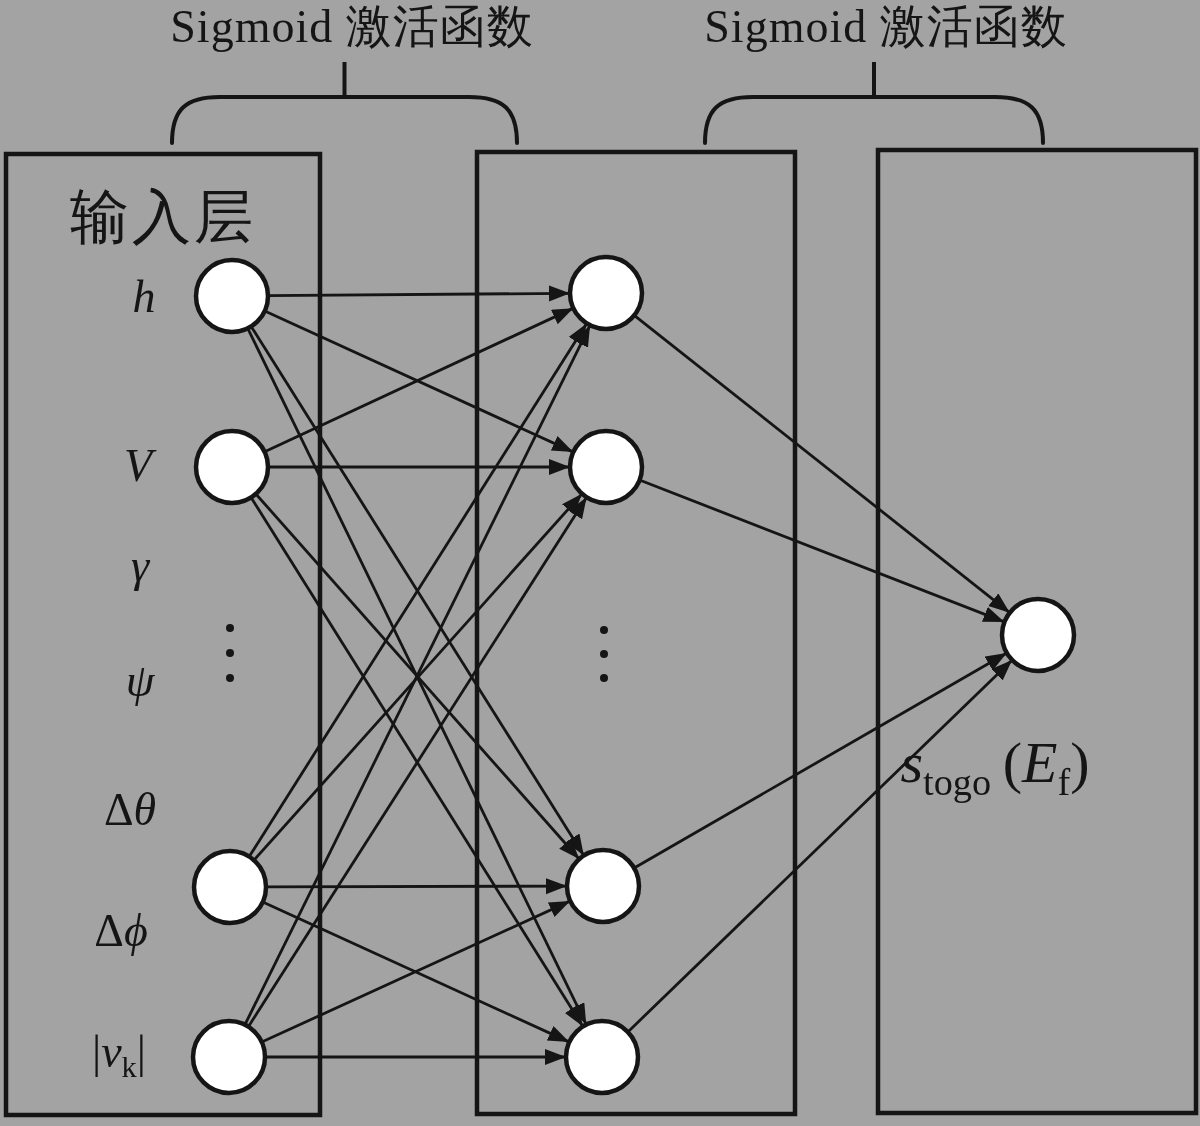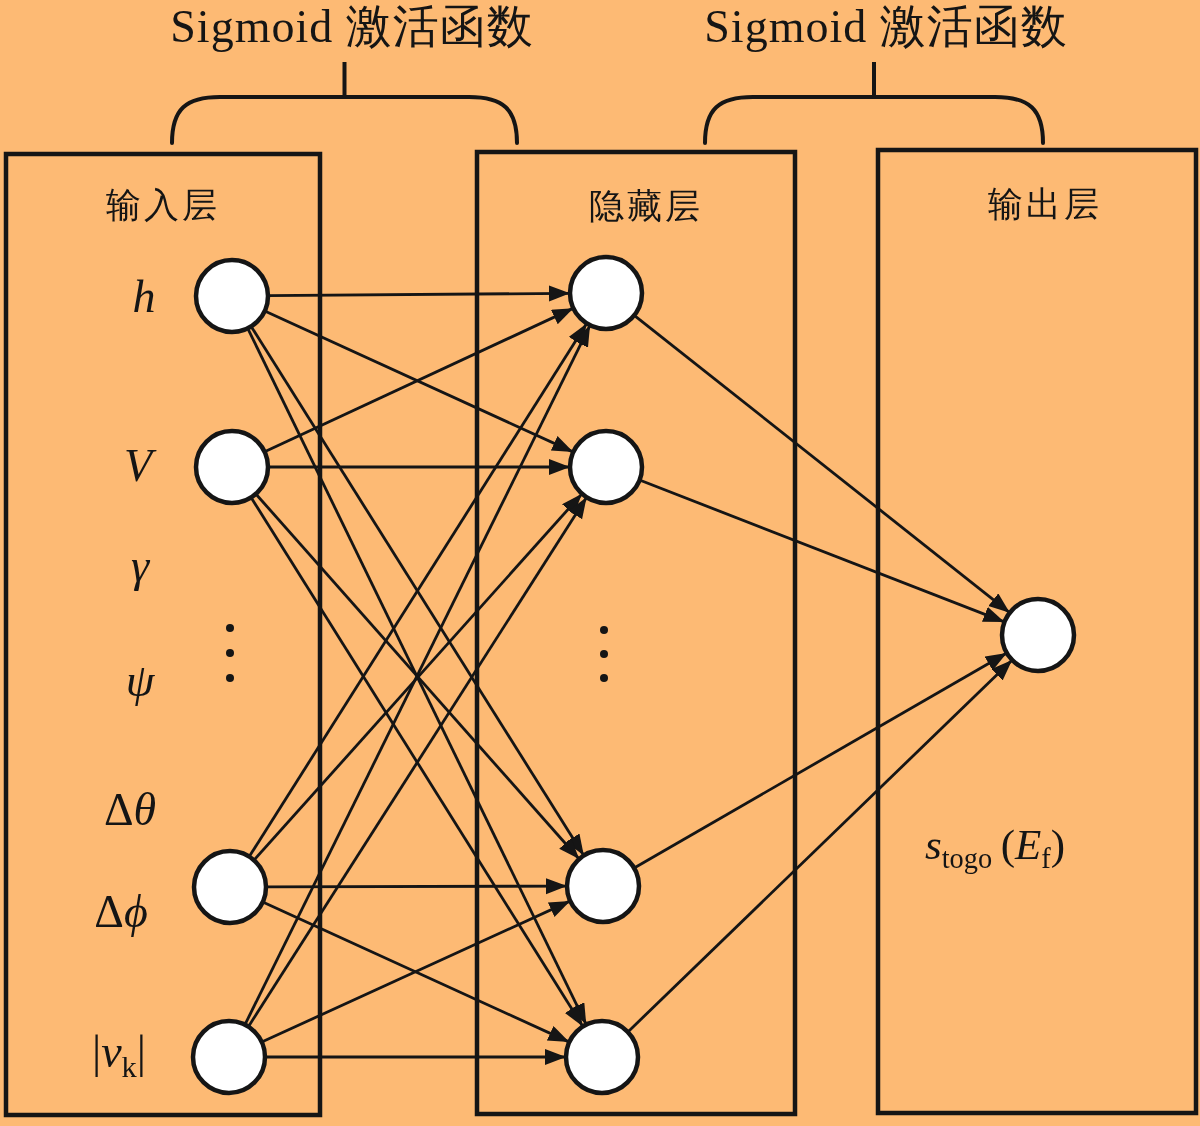--- a/index.html
+++ b/index.html
@@ -1,44 +1,44 @@
 <!DOCTYPE html>
 <html><head>
 <meta charset="utf-8">
 <style>
   html,body { margin:0; padding:0; background:#ffffff; }
   .stage {
-    position:relative; width:1200px; height:1126px; background:#fdba74;
+    position:relative; width:1200px; height:1126px; background:#a3a3a3;
     font-family:"Liberation Serif","DejaVu Serif",serif; color:#151515;
     overflow:hidden;
   }
   .stage svg { position:absolute; left:0; top:0; }
   .lbl {
     position:absolute; transform:translate(-50%,-50%);
     white-space:nowrap; color:#151515; line-height:1;
   }
   .sig  { font-size:46px; letter-spacing:1px; }
-  .cjk  { font-size:35px; letter-spacing:3px; }
+  .cjk  { font-size:59px; letter-spacing:3px;margin-top:12px; }
   .math { font-size:46px; }
   .it   { font-style:italic; }
   .up   { font-style:normal; }
   sub   { font-size:0.66em; font-style:normal; line-height:0; }
   .lbl-sig-left  { left:352px;  top:27px;  }
   .lbl-sig-right { left:886px;  top:27px;  }
   .hdr-input     { left:163px;  top:205px; }
   .hdr-hidden    { left:646px;  top:206px; }
   .hdr-output    { left:1045px; top:204px; }
   .lbl-h      { left:144px; top:297px;  }
   .lbl-V      { left:138px; top:466px;  }
   .lbl-gamma  { left:140px; top:566px;  }
   .lbl-psi    { left:140px; top:681px;  }
   .lbl-dtheta { left:130px; top:810px;  }
-  .lbl-dphi   { left:121px; top:912px;  }
+  .lbl-dphi   { left:121px; top:931px;  }
   .lbl-vk     { left:119px; top:1052px;text-align:center; }
-  .lbl-stogo  { left:995px; top:844px; font-size:43px; }
+  .lbl-stogo  { left:995px; top:763px; font-size:58px; }
 </style>
 </head>
 <body>
 
 <div class="stage">
 
   <svg id="net-svg" width="1200" height="1126" viewBox="0 0 1200 1126">
       <defs>
         <marker id="ah" markerUnits="userSpaceOnUse" markerWidth="24" markerHeight="18" refX="20" refY="8" orient="auto">
           <polygon points="0,0 21,8 0,16" fill="#151515"></polygon>
@@ -95,22 +95,20 @@
         <circle cx="604" cy="630" r="4" fill="#151515"></circle>
         <circle cx="604" cy="654" r="4" fill="#151515"></circle>
         <circle cx="604" cy="678" r="4" fill="#151515"></circle>
       </g>
     </svg>
 
   <div class="lbl sig lbl-sig-left">Sigmoid 激活函数</div>
   <div class="lbl sig lbl-sig-right">Sigmoid 激活函数</div>
 
   <div class="lbl cjk hdr-input">输入层</div>
-  <div class="lbl cjk hdr-hidden">隐藏层</div>
-  <div class="lbl cjk hdr-output">输出层</div>
 
   <div class="lbl math it lbl-h">h</div>
   <div class="lbl math it lbl-V">V</div>
   <div class="lbl math it lbl-gamma">γ</div>
   <div class="lbl math it lbl-psi">ψ</div>
 
   <div class="lbl math lbl-dtheta"><span class="up">Δ</span><span class="it">θ</span></div>
 
   <div class="lbl math lbl-dphi"><span class="up">Δ</span><span class="it">ϕ</span></div>
 

